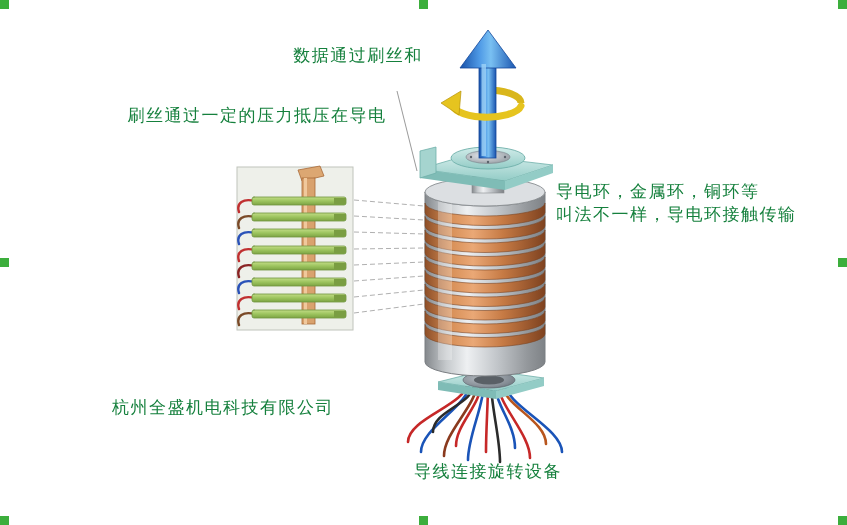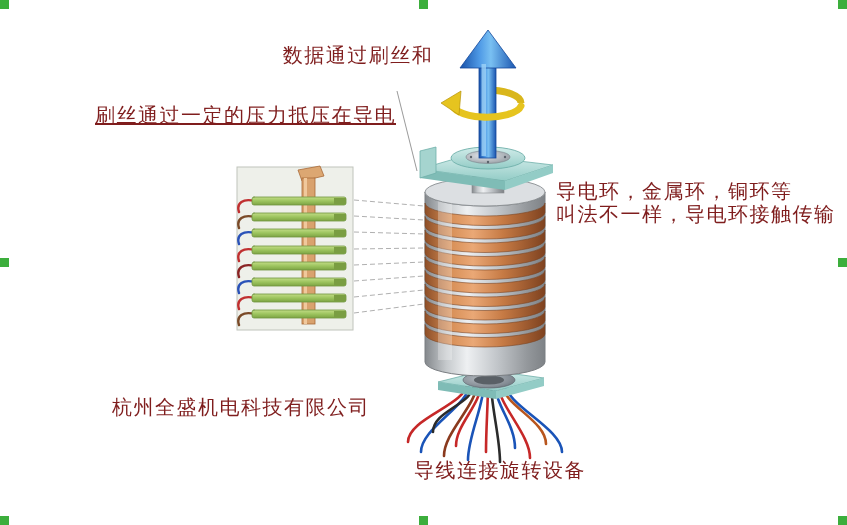--- a/index.html
+++ b/index.html
@@ -3,21 +3,21 @@
 <meta charset="utf-8">
 <style>
   * { margin:0; padding:0; box-sizing:border-box; }
   html,body { background:#ffffff; }
   body { font-family:"DejaVu Sans", sans-serif; }
   .stage {
     position:relative; width:847px; height:525px;
     background:#ffffff; overflow:hidden;
   }
   .note {
-    position:absolute; color:#7f1d1d; font-size:20px;
+    position:absolute; color:#15803d; font-size:17px;
     letter-spacing:1.5px; line-height:23px; white-space:nowrap;
   }
   .note.center { text-align:center; }
   svg.diagram { position:absolute; left:0; top:0; }
 </style>
 </head>
 <body>
 
 <div class="stage">
 
@@ -205,26 +205,26 @@
       <rect x="0" y="516" width="9" height="9"></rect>
       <rect x="419" y="516" width="9" height="9"></rect>
       <rect x="838" y="516" width="9" height="9"></rect>
     </g>
   </svg>
 
   <div class="note center" style="left:280px; top:44px; width:156px;">
     <div>数据通过刷丝和</div>
   </div>
 
-  <div class="note center" style="left:95px; top:104px; width:290px;text-decoration:underline;">
+  <div class="note center" style="left:112px; top:104px; width:290px;">
     <div>刷丝通过一定的压力抵压在导电</div>
   </div>
 
   <div class="note" style="left:556px; top:180px; width:240px;">
     <div>导电环，金属环，铜环等</div>
     <div>叫法不一样，导电环接触传输</div>
   </div>
 
   <div class="note" style="left:112px; top:396px;">杭州全盛机电科技有限公司</div>
 
-  <div class="note" style="left:414px; top:460px;font-family:Liberation Mono, monospace;">导线连接旋转设备</div>
+  <div class="note" style="left:414px; top:460px;">导线连接旋转设备</div>
 
 </div>
 
 </body></html>

